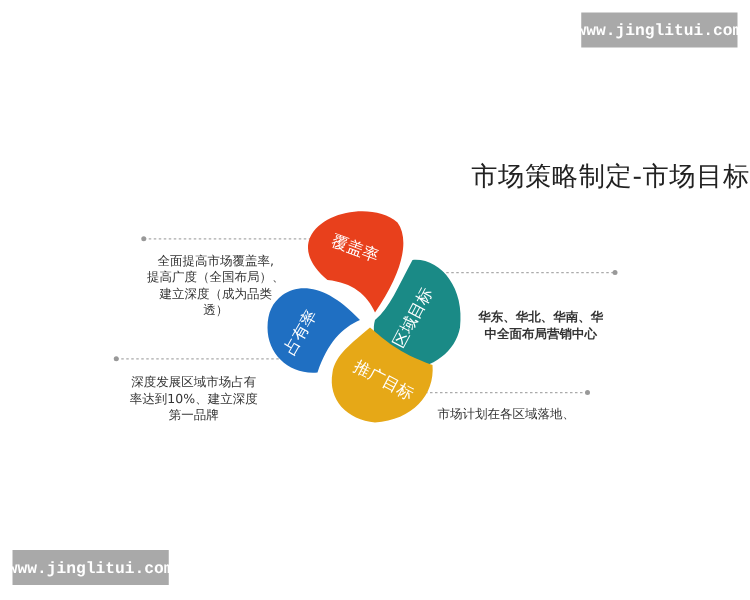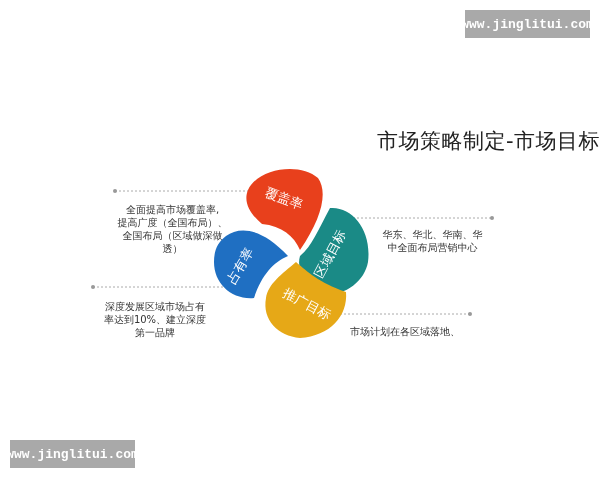--- a/index.html
+++ b/index.html
@@ -44,25 +44,25 @@
     <text x="284" y="203" transform="rotate(20 284 199)">覆盖率</text>
     <text x="0" y="0" transform="translate(334 256) rotate(-62)">区域目标</text>
     <text x="0" y="0" transform="translate(305 308) rotate(28)">推广目标</text>
     <text x="0" y="0" transform="translate(244 268) rotate(-60)">占有率</text>
   </g>
 </svg>
 
 <div class="note" style="left:110px;top:203px;width:125px;">
   <div>全面提高市场覆盖率,</div>
   <div>提高广度（全国布局）、</div>
-  <div>全国布局（区域做深做</div>
+  <div>建立深度（成为品类</div>
   <div>透）</div>
 </div>
 
-<div class="note" style="left:370px;top:228px;width:125px;">
+<div class="note" style="left:370px;top:248px;width:125px;font-weight:bold;">
   <div>华东、华北、华南、华</div>
   <div>中全面布局营销中心</div>
 </div>
 
 <div class="note" style="left:95px;top:300px;width:120px;">
   <div>深度发展区域市场占有</div>
   <div>率达到10%、建立深度</div>
   <div>第一品牌</div>
 </div>
 

